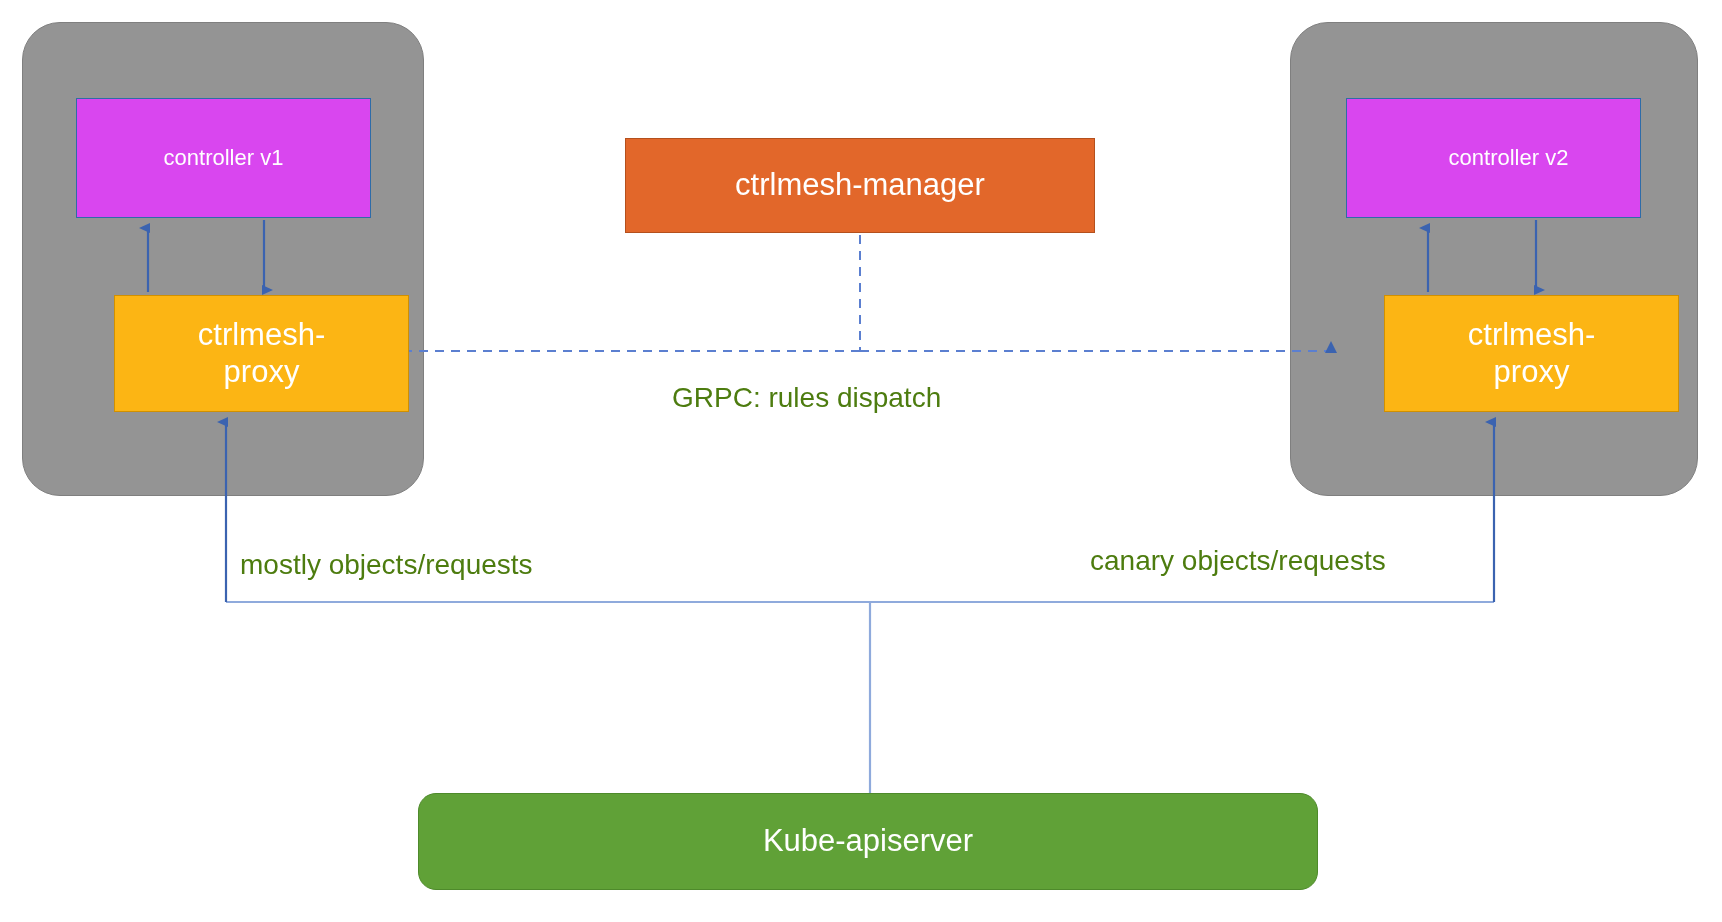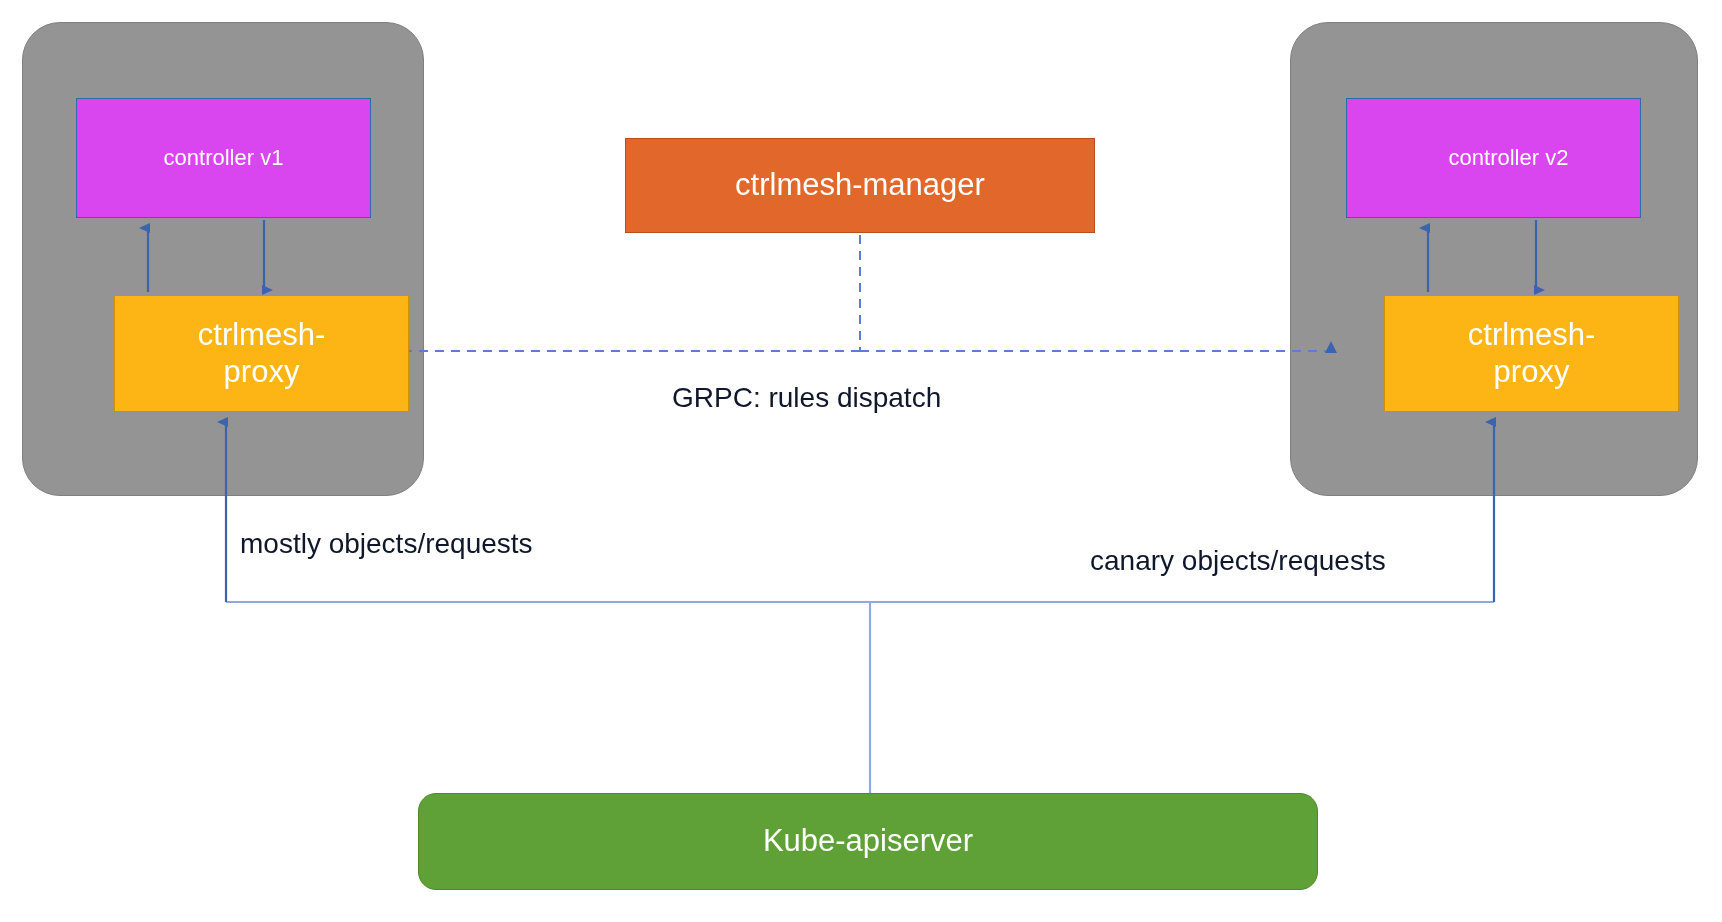--- a/index.html
+++ b/index.html
@@ -77,26 +77,26 @@
     width: 900px;
     height: 97px;
     background: #60a137;
     border: 1px solid #4e8a2b;
     border-radius: 18px;
     font-size: 31px;
   }
 
   .edge-label {
     position: absolute;
-    color: #0f172a;
+    color: #4d7c0f;
     font-size: 28px;
     white-space: nowrap;
   }
   .label-grpc   { left: 672px;  top: 382px; }
-  .label-mostly { left: 240px;  top: 528px; }
+  .label-mostly { left: 240px;  top: 549px; }
   .label-canary { left: 1090px; top: 545px; }
 </style>
 </head>
 <body>
 
 <div id="canvas">
 
   <div class="pod pod-left"></div>
   <div class="pod pod-right"></div>
 

